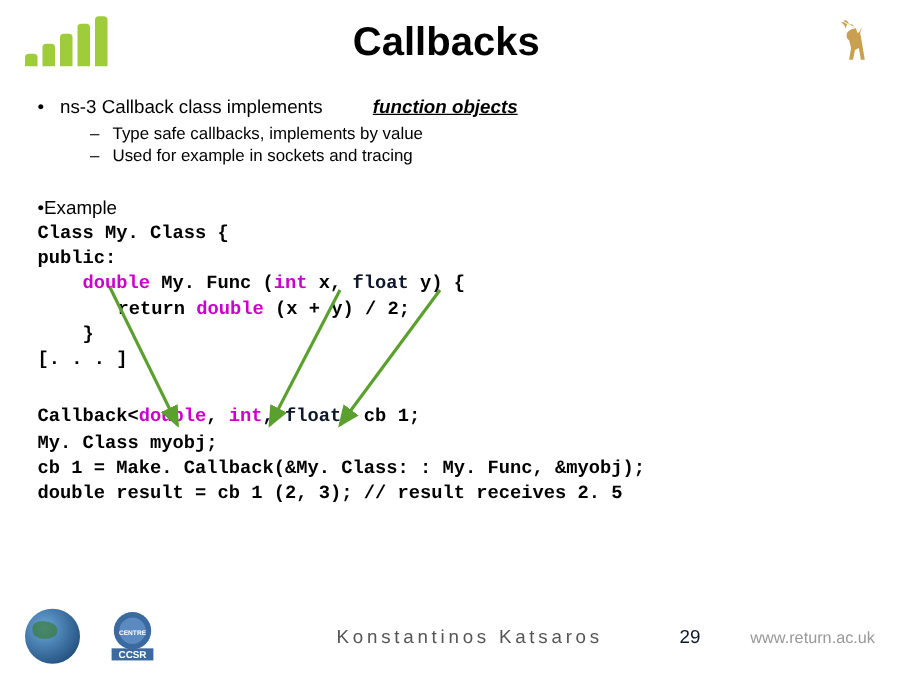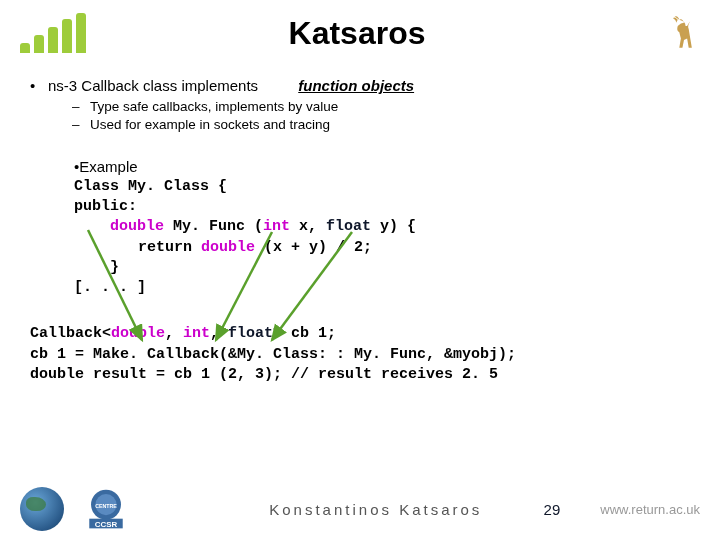--- a/index.html
+++ b/index.html
@@ -12,21 +12,21 @@
   .stag { width: 32px; height: 36px; }
   .surrey-text { display: flex; flex-direction: column; line-height: 1; }
   .surrey-text .l1 { font-size: 9px; color: #0a2d57; letter-spacing: 1px; }
   .surrey-text .l2 { font-size: 14px; font-weight: bold; color: #0a2d57; letter-spacing: 0.5px; }
   .content { padding: 18px 30px 0 30px; font-size: 15px; line-height: 1.35; color: #000; }
   .b1 { margin-bottom: 2px; }
   .b1 .dot { display: inline-block; width: 18px; }
   .fobj { font-style: italic; font-weight: bold; text-decoration: underline; margin-left: 36px; }
   .sub { margin-left: 42px; font-size: 13.5px; }
   .dash { display: inline-block; width: 18px; }
-  .ex-block { margin-top: 22px; margin-left: 44px; }
+  .ex-block { margin-top: 22px; }
   .mono { font-family: "Courier New", monospace; font-weight: bold; font-size: 15px; }
   .kw-double { color: #cc00cc; }
   .kw-int { color: #cc00cc; }
   .kw-float { color: #0f172a; }
   .ind1 { margin-left: 36px; }
   .ind2 { margin-left: 64px; }
   .code2 { margin-top: 26px; }
   .arrows { position: absolute; left: 0; top: 0; pointer-events: none; }
   .footer { position: absolute; bottom: 0; left: 0; right: 0; height: 62px; display: flex; align-items: center; justify-content: space-between; padding: 0 20px; }
   .ccsr { display: flex; align-items: center; gap: 20px; }
@@ -41,21 +41,21 @@
 <body>
 
 <div class="header">
   <div class="logo-bars">
     <div class="bar" style="height:10px"></div>
     <div class="bar" style="height:18px"></div>
     <div class="bar" style="height:26px"></div>
     <div class="bar" style="height:34px"></div>
     <div class="bar" style="height:40px"></div>
   </div>
-  <div class="title">Katsaros</div>
+  <div class="title">Callbacks</div>
   <div class="surrey">
     <svg class="stag" viewBox="0 0 40 46">
       <path d="M12 6 Q8 2 6 4 Q10 6 10 10 M14 6 Q12 0 8 2 M20 10 Q18 4 14 6 Q22 8 22 14 L24 14 Q26 10 28 8 Q24 14 26 18 L28 30 L30 42 L26 42 L24 30 L20 32 L18 42 L14 42 L16 30 L14 22 Q10 20 12 14 Q16 10 20 10 Z" fill="#c9a050"></path>
     </svg>
   </div>
 </div>
 
 <div class="content">
   <div class="b1">
     <span class="dot">•</span><span>ns-3 Callback class implements </span><span class="fobj">function objects</span>
@@ -68,20 +68,21 @@
     <div class="mono">Class My. Class {</div>
     <div class="mono">public:</div>
     <div class="mono ind1"><span class="kw-double">double</span><span> My. Func (</span><span class="kw-int">int</span><span> x, </span><span class="kw-float">float</span><span> y) {</span></div>
     <div class="mono ind2"><span>return </span><span class="kw-double">double</span><span> (x + y) / 2;</span></div>
     <div class="mono ind1">}</div>
     <div class="mono">[. . . ]</div>
   </div>
 
   <div class="code2 mono">
     <div><span>Callback&lt;</span><span class="kw-double">double</span><span>, </span><span class="kw-int">int</span><span>, </span><span class="kw-float">float</span><span>&gt; cb 1;</span></div>
+    <div>My. Class myobj;</div>
     <div>cb 1 = Make. Callback(&amp;My. Class: : My. Func, &amp;myobj);</div>
     <div>double result = cb 1 (2, 3); // result receives 2. 5</div>
   </div>
 </div>
 
 <svg class="arrows" width="720" height="540">
   <defs>
     <marker id="ah" markerWidth="8" markerHeight="8" refX="6" refY="3" orient="auto">
       <path d="M0,0 L7,3 L0,6 Z" fill="#5aa02c"></path>
     </marker>

